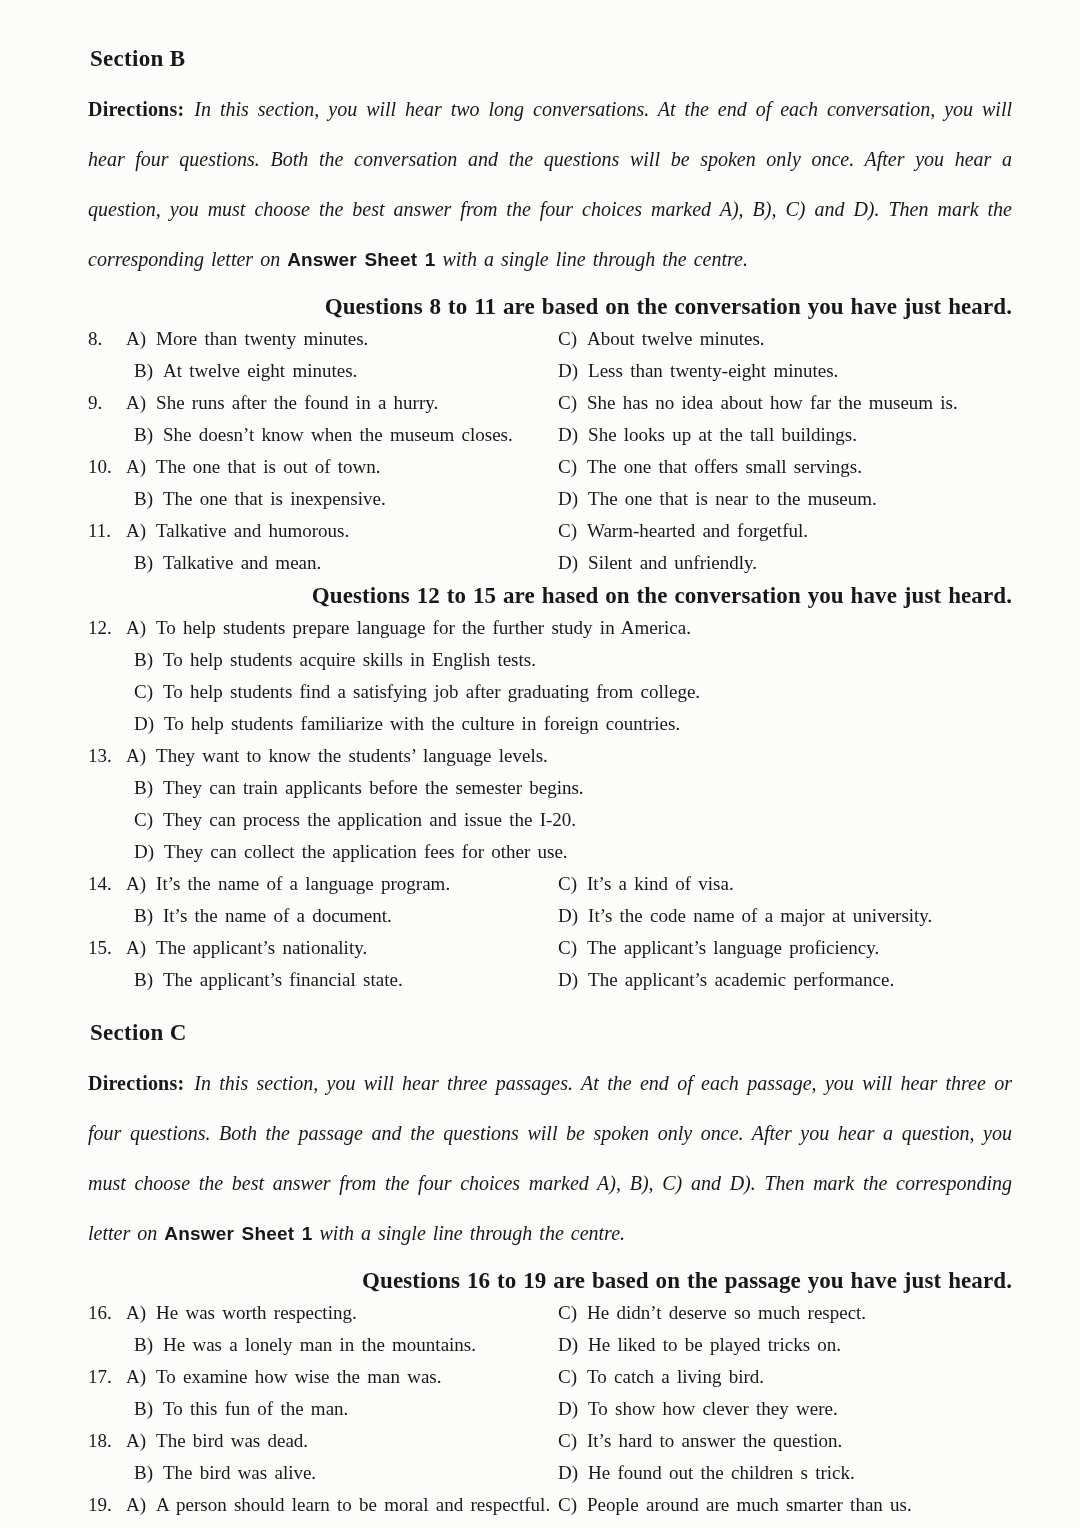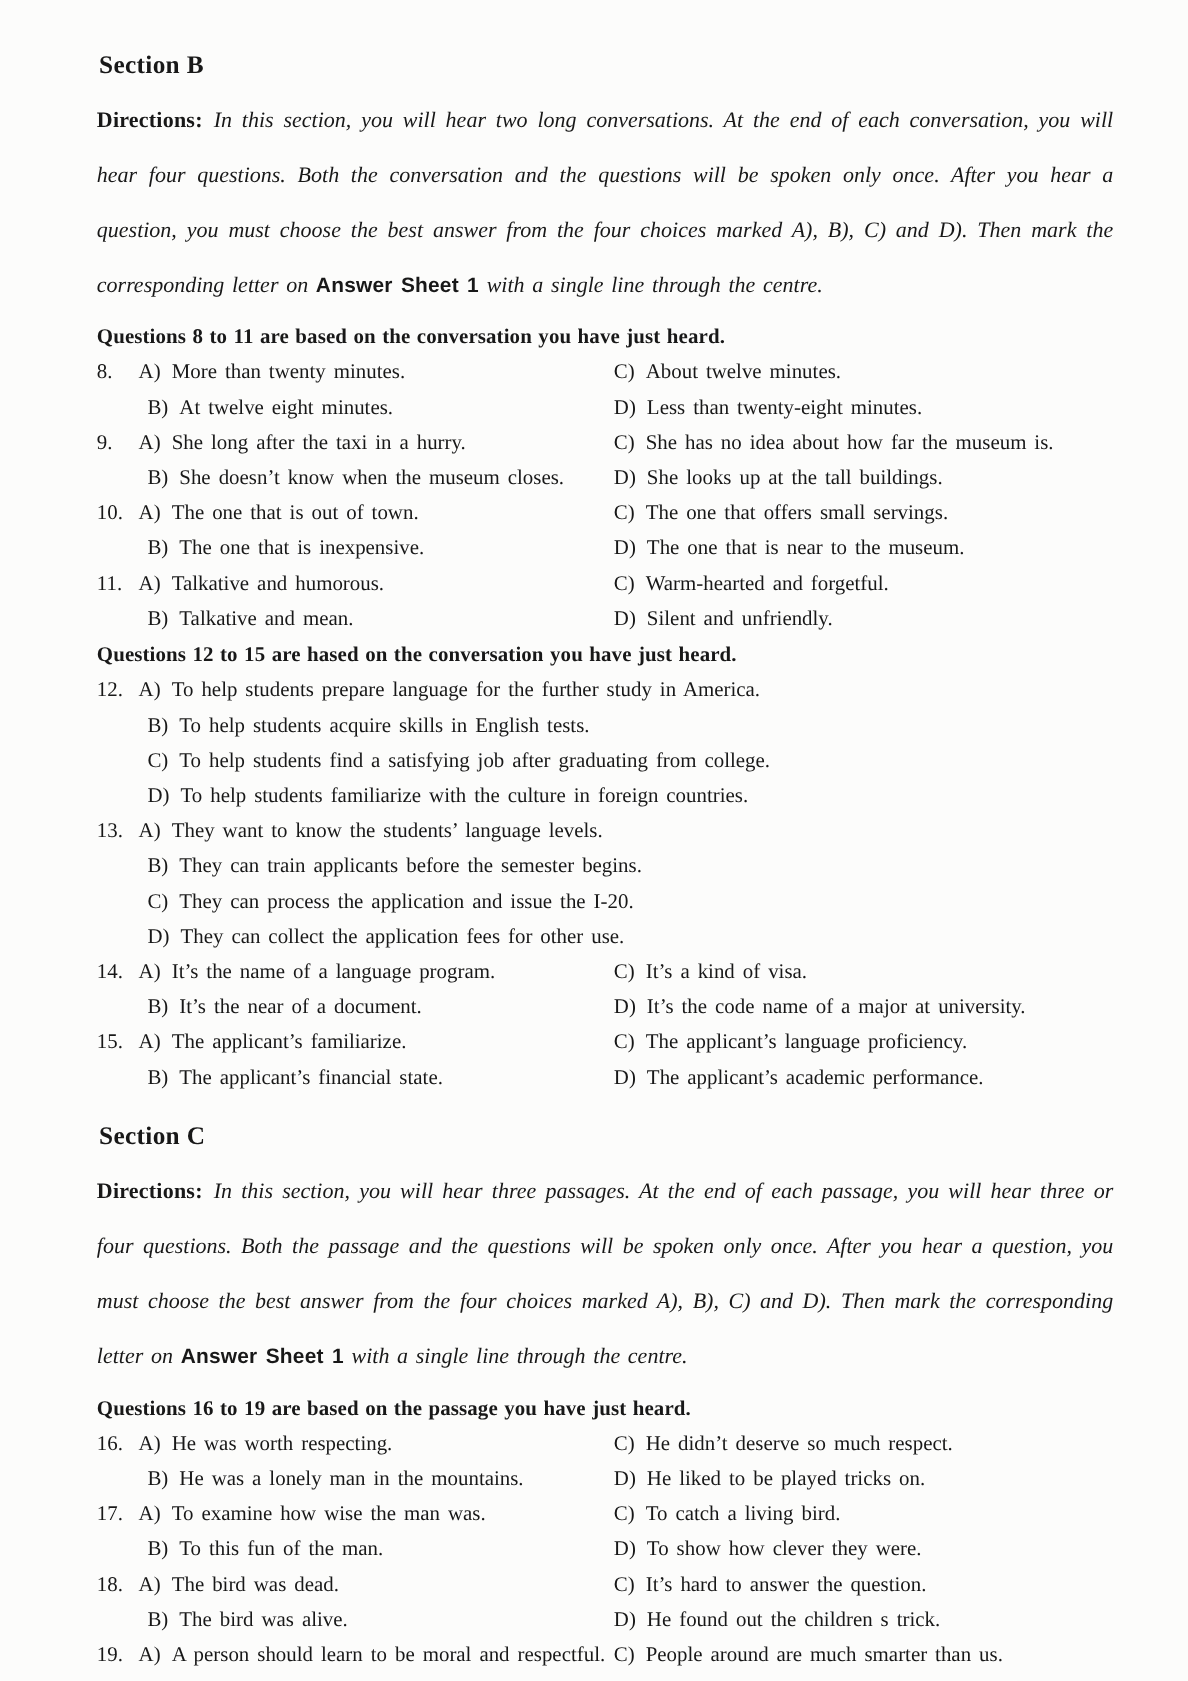--- a/index.html
+++ b/index.html
@@ -41,24 +41,25 @@
   }
   .answer-sheet {
     font-style: normal;
     font-weight: 700;
     font-family: "Liberation Sans", "DejaVu Sans", sans-serif;
     font-size: 19px;
     letter-spacing: 0.2px;
   }
   .group-heading {
     font-weight: 700;
-    font-size: 19px;
+    font-size: 23px;
     line-height: 33px;
     word-spacing: 1px;
     letter-spacing: 0.1px;
+    text-align: right;
   }
   .q.two-col {
     display: grid;
     grid-template-columns: 470px 1fr;
   }
   .q.full { display: block; }
   .opt-cell {
     display: flex;
     align-items: baseline;
     line-height: 32px;
@@ -99,21 +100,21 @@
       <div class="opt-cell">
           <span class="letter">D)</span>
           <span>Less than twenty-eight minutes.</span>
         </div>
     </div>
 
     <div class="q two-col">
       <div class="opt-cell">
           <span class="qnum">9.</span>
           <span class="letter">A)</span>
-          <span>She long after the taxi in a hurry.</span>
+          <span>She runs after the found in a hurry.</span>
         </div>
       <div class="opt-cell">
           <span class="letter">C)</span>
           <span>She has no idea about how far the museum is.</span>
         </div>
       <div class="opt-cell indent">
           <span class="letter">B)</span>
           <span>She doesn’t know when the museum closes.</span>
         </div>
       <div class="opt-cell">
@@ -209,33 +210,33 @@
           <span class="qnum">14.</span>
           <span class="letter">A)</span>
           <span>It’s the name of a language program.</span>
         </div>
       <div class="opt-cell">
           <span class="letter">C)</span>
           <span>It’s a kind of visa.</span>
         </div>
       <div class="opt-cell indent">
           <span class="letter">B)</span>
-          <span>It’s the near of a document.</span>
+          <span>It’s the name of a document.</span>
         </div>
       <div class="opt-cell">
           <span class="letter">D)</span>
           <span>It’s the code name of a major at university.</span>
         </div>
     </div>
 
     <div class="q two-col">
       <div class="opt-cell">
           <span class="qnum">15.</span>
           <span class="letter">A)</span>
-          <span>The applicant’s familiarize.</span>
+          <span>The applicant’s nationality.</span>
         </div>
       <div class="opt-cell">
           <span class="letter">C)</span>
           <span>The applicant’s language proficiency.</span>
         </div>
       <div class="opt-cell indent">
           <span class="letter">B)</span>
           <span>The applicant’s financial state.</span>
         </div>
       <div class="opt-cell">

